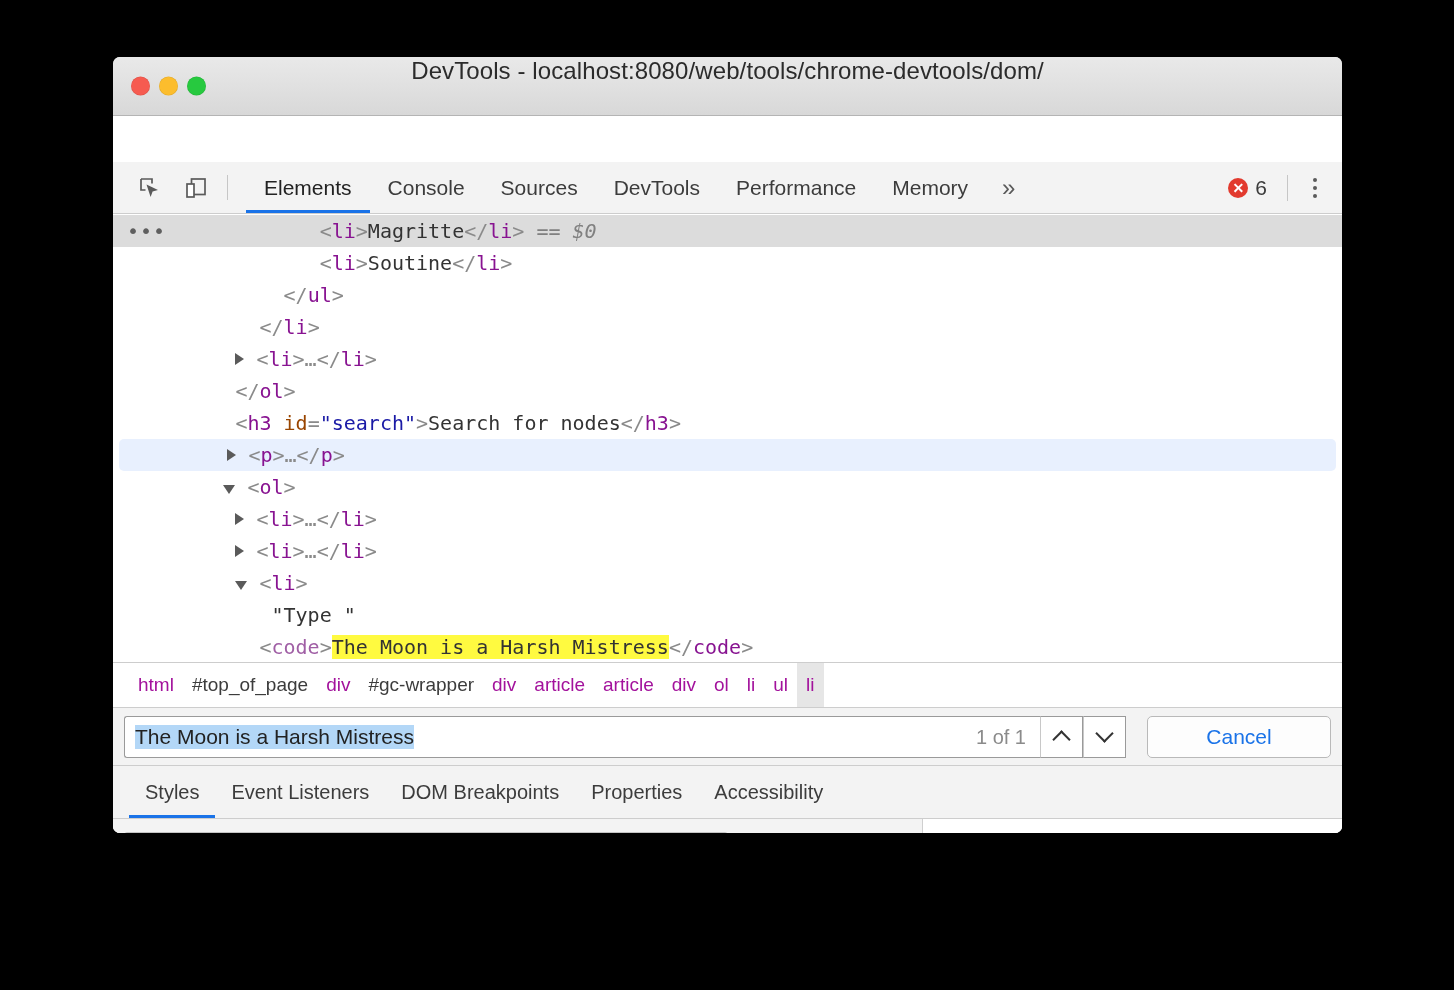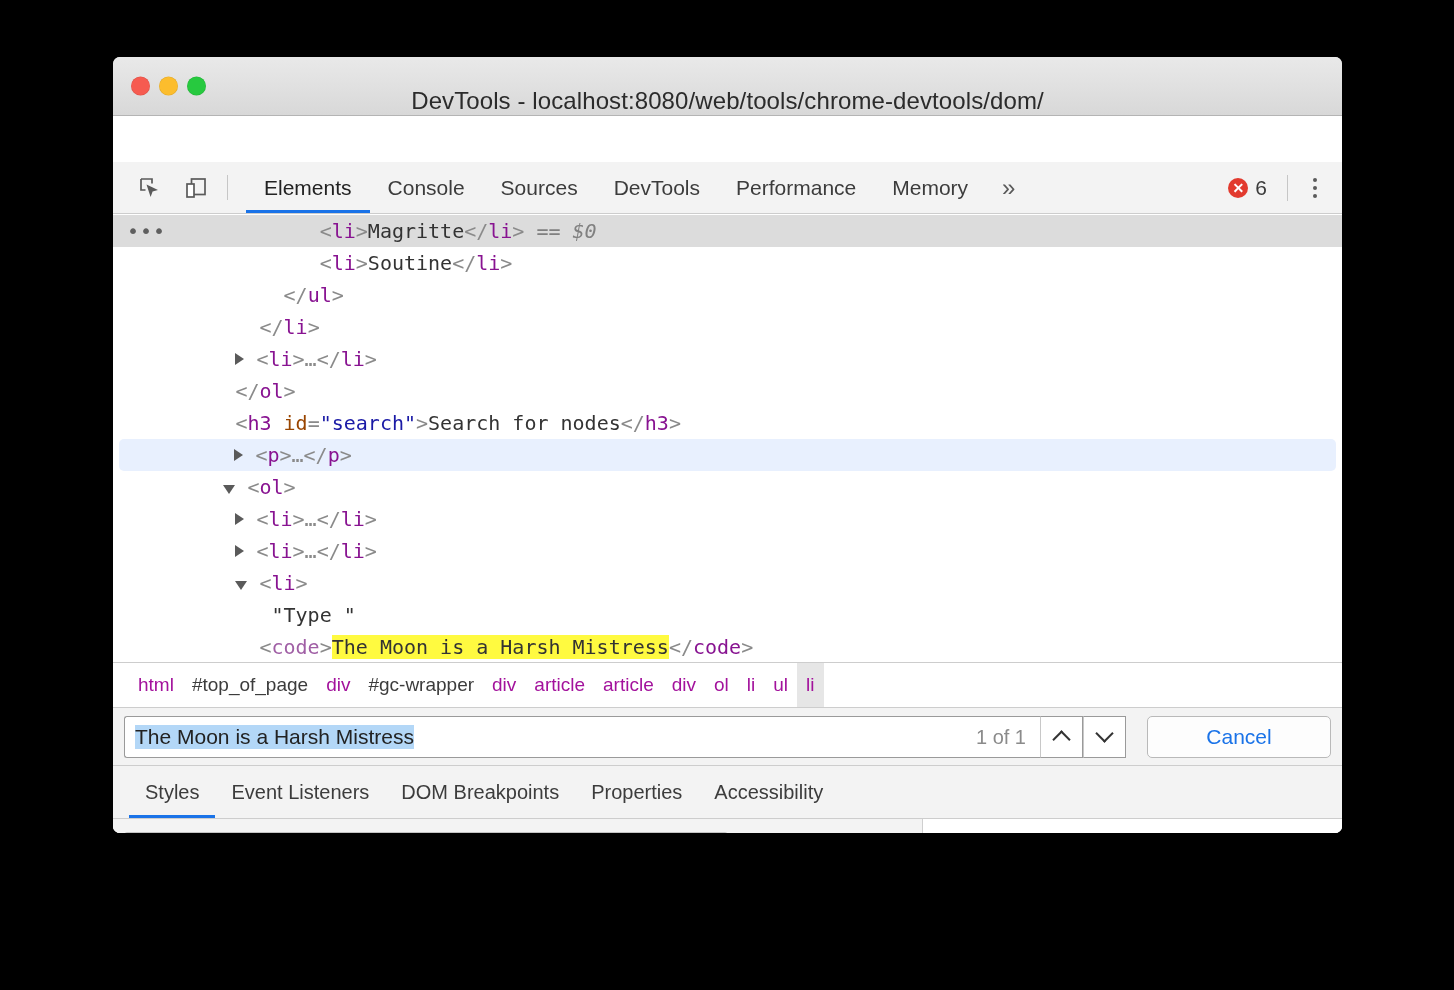--- a/index.html
+++ b/index.html
@@ -28,21 +28,21 @@
     box-shadow: 0 10px 34px rgba(0,0,0,0.55);
   }
 
   
   #titlebar {
     position: relative;
     height: 58px;
     background: linear-gradient(to bottom, #e9e9e9 0%, #d8d8d8 100%);
     border-bottom: 1px solid #b4b4b4;
     display: flex;
-    align-items: flex-end;
+    align-items: flex-start;
     justify-content: center;
   }
   .traffic-lights {
     position: absolute;
     left: 18px;
     top: 50%;
     transform: translateY(-50%);
     display: flex;
     gap: 9px;
   }
@@ -168,21 +168,21 @@
     height: 32px;
     white-space: pre;
     color: #222;
     padding-left: 14px;
   }
   .dom-row.sel-gray { background: #dcdcdc; }
   .dom-row.sel-blue {
     background: #e8f0fe;
     border-radius: 5px;
     margin: 0 6px 0 6px;
-    padding-left: 19px;
+    padding-left: 12px;
   }
   .ellipsis-dots {
     position: absolute;
     left: 14px;
     top: 0;
     color: #5f5f5f;
     letter-spacing: 1px;
   }
   .tri {
     display: inline-block;

